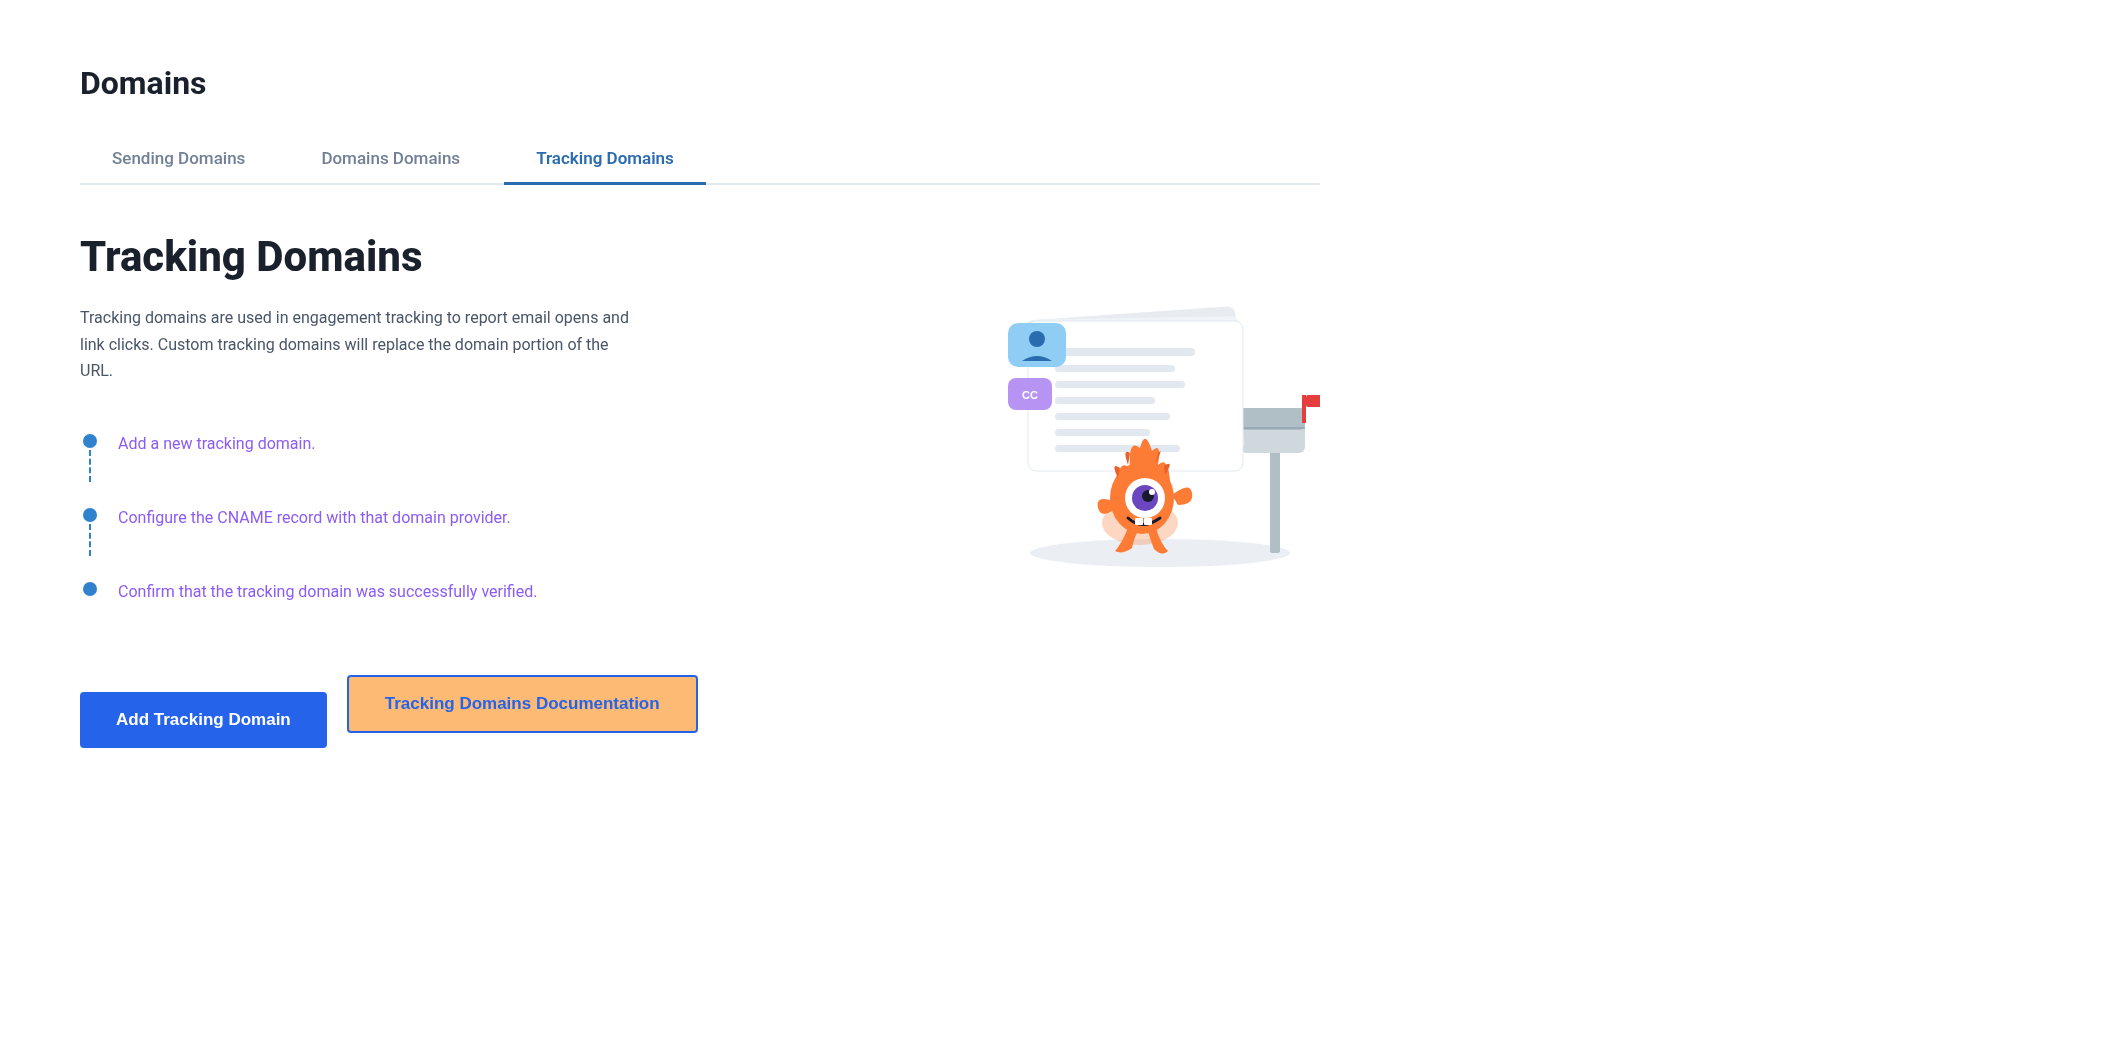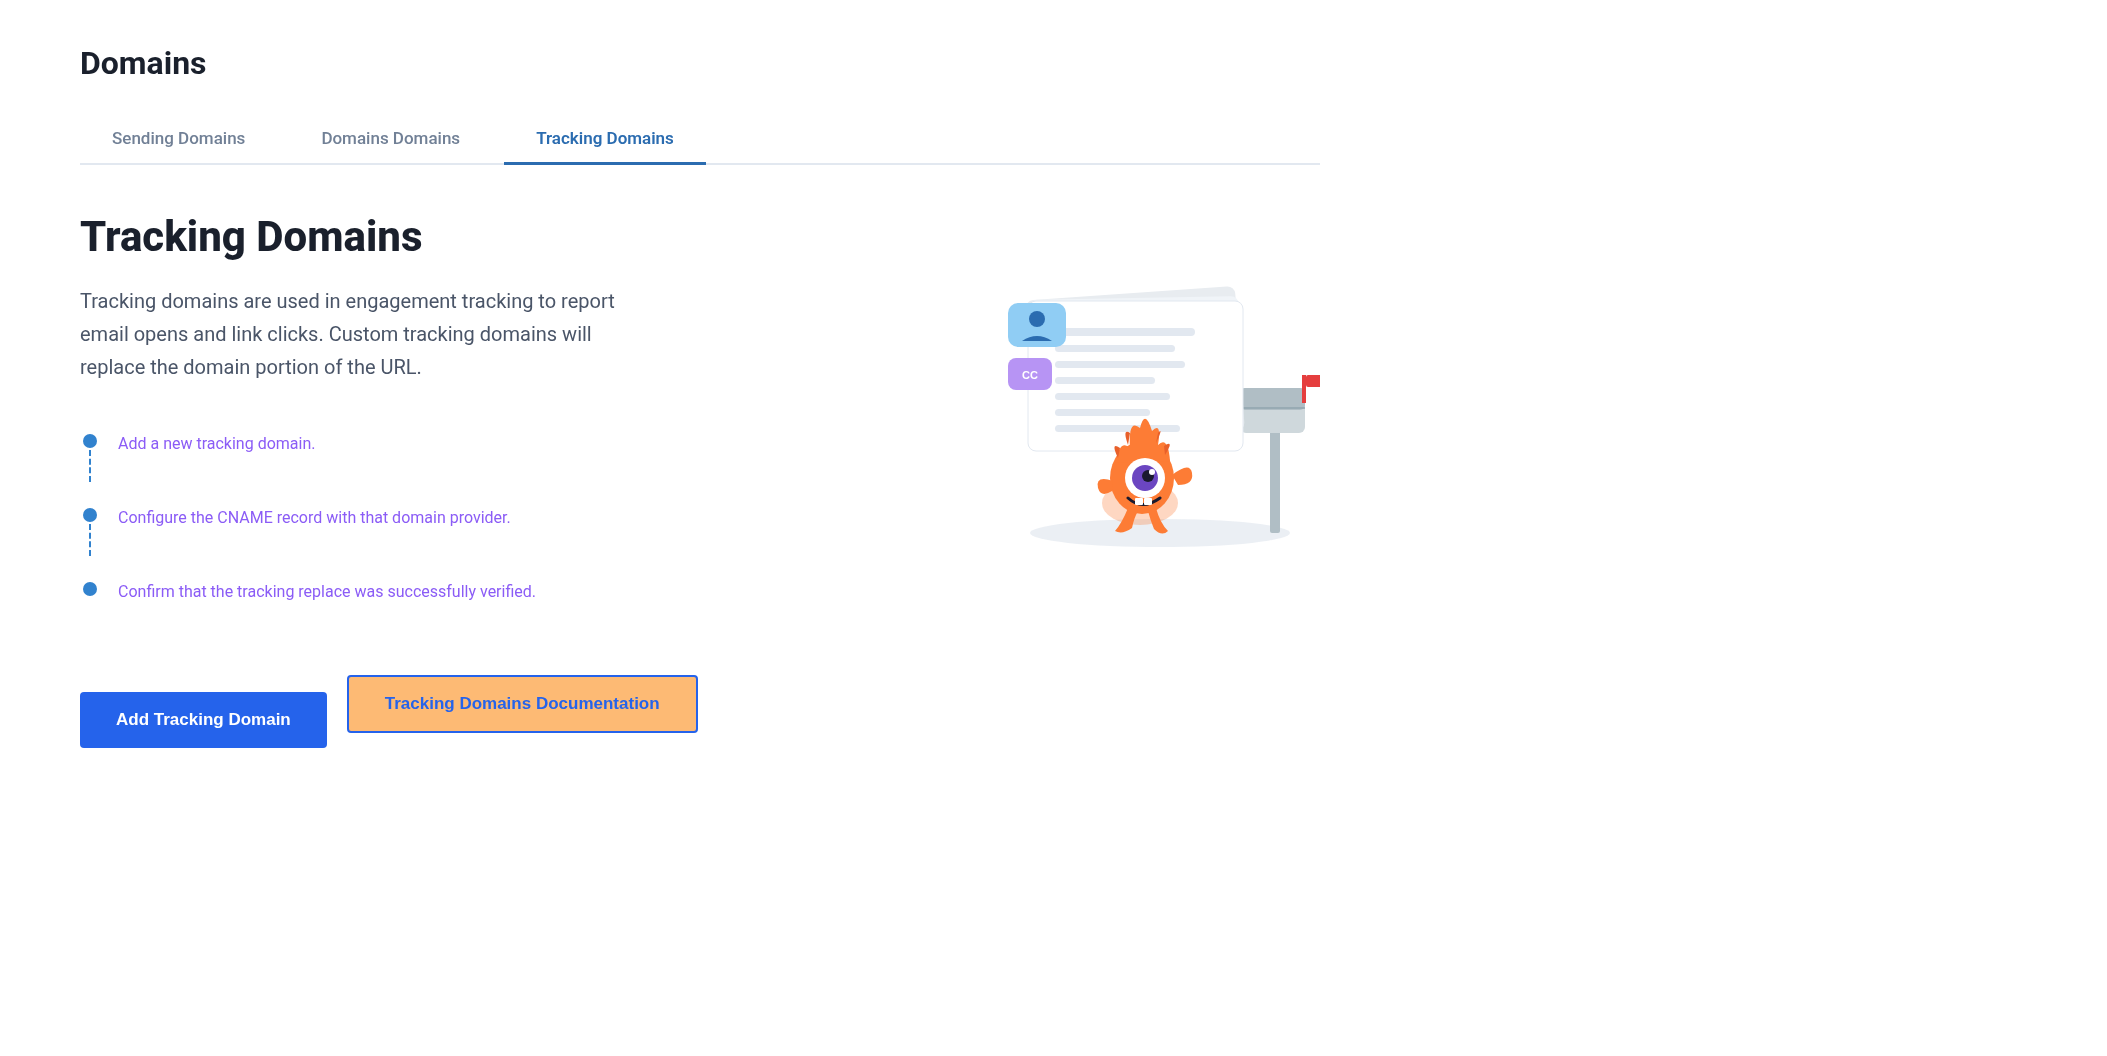--- a/index.html
+++ b/index.html
@@ -4,21 +4,21 @@
   <style>
     * { box-sizing: border-box; margin: 0; padding: 0; }
     body {
       font-family: -apple-system, BlinkMacSystemFont, 'Segoe UI', Roboto, Helvetica, Arial, sans-serif;
       background: #ffffff;
       color: #2d3748;
       min-height: 100vh;
     }
     .page-wrapper {
       max-width: 1400px;
-      padding: 44px 80px;
+      padding: 64px 80px;
     }
     .page-title {
       font-size: 32px;
       font-weight: 700;
       color: #1a202c;
       margin-bottom: 32px;
     }
     .tabs-nav {
       display: flex;
       border-bottom: 2px solid #e2e8f0;
@@ -52,21 +52,21 @@
       max-width: 680px;
     }
     .section-title {
       font-size: 42px;
       font-weight: 800;
       color: #1a202c;
       margin-bottom: 24px;
       line-height: 1.15;
     }
     .section-description {
-      font-size: 20px;
+      font-size: 16px;
       color: #4a5568;
       line-height: 1.65;
       margin-bottom: 36px;
       max-width: 560px;
     }
     .steps-list {
       list-style: none;
       margin-bottom: 44px;
       position: relative;
     }
@@ -181,21 +181,21 @@
             <div class="step-dot"></div>
             <div class="step-connector"></div>
           </div>
           <span class="step-text">Configure the CNAME record with that domain provider.</span>
         </li>
         <li>
           <div class="step-dot-wrapper">
             <div class="step-dot"></div>
 
           </div>
-          <span class="step-text">Confirm that the tracking replace was successfully verified.</span>
+          <span class="step-text">Confirm that the tracking domain was successfully verified.</span>
         </li>
       </ul>
 
       <div class="actions-row">
         <button class="btn-primary">Add Tracking Domain</button>
         <button class="btn-outline">Tracking Domains Documentation</button>
       </div>
     </div>
 
     <div class="illustration-area">

